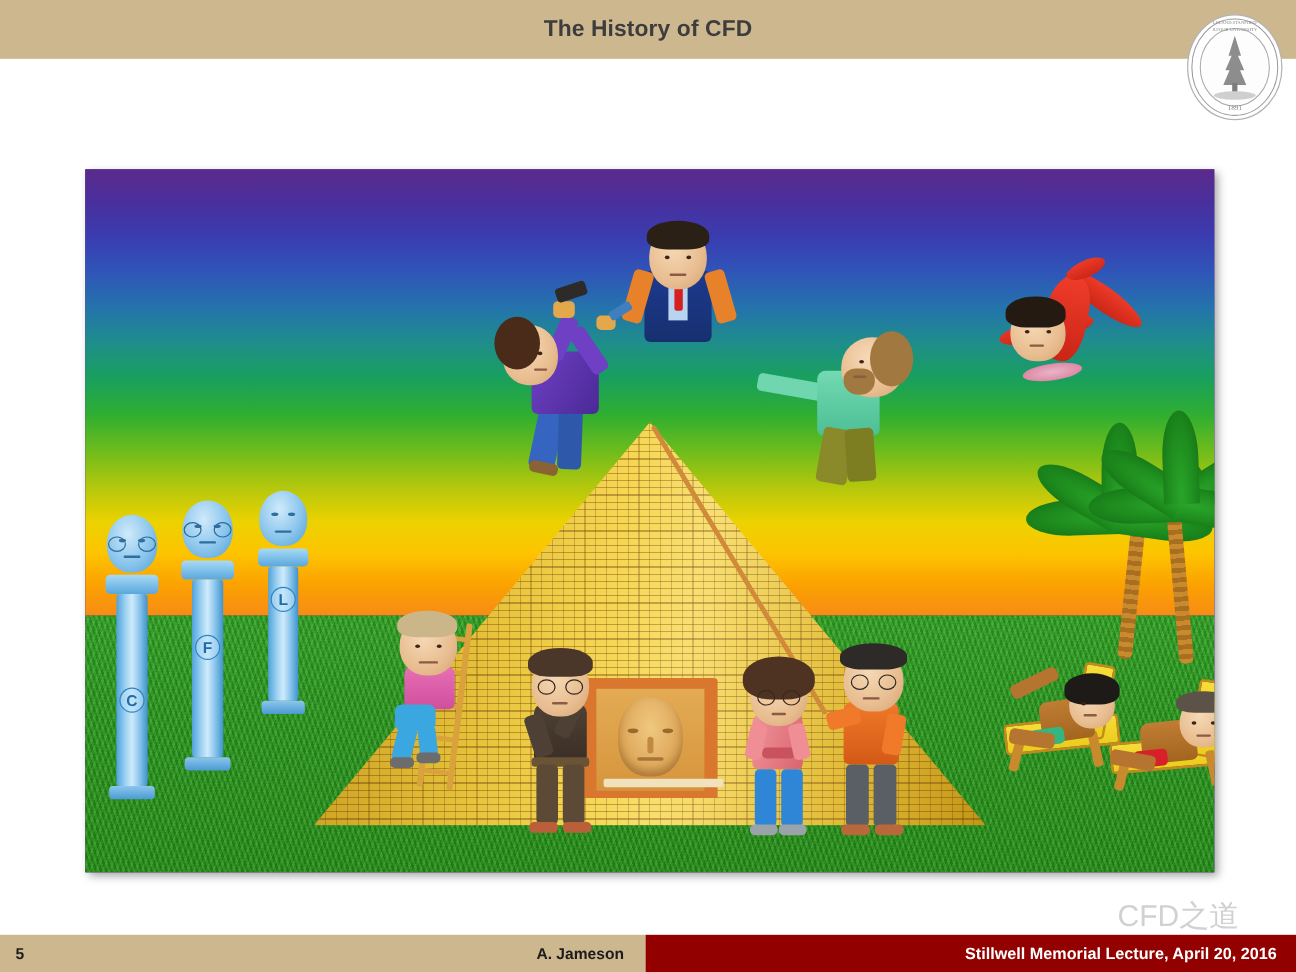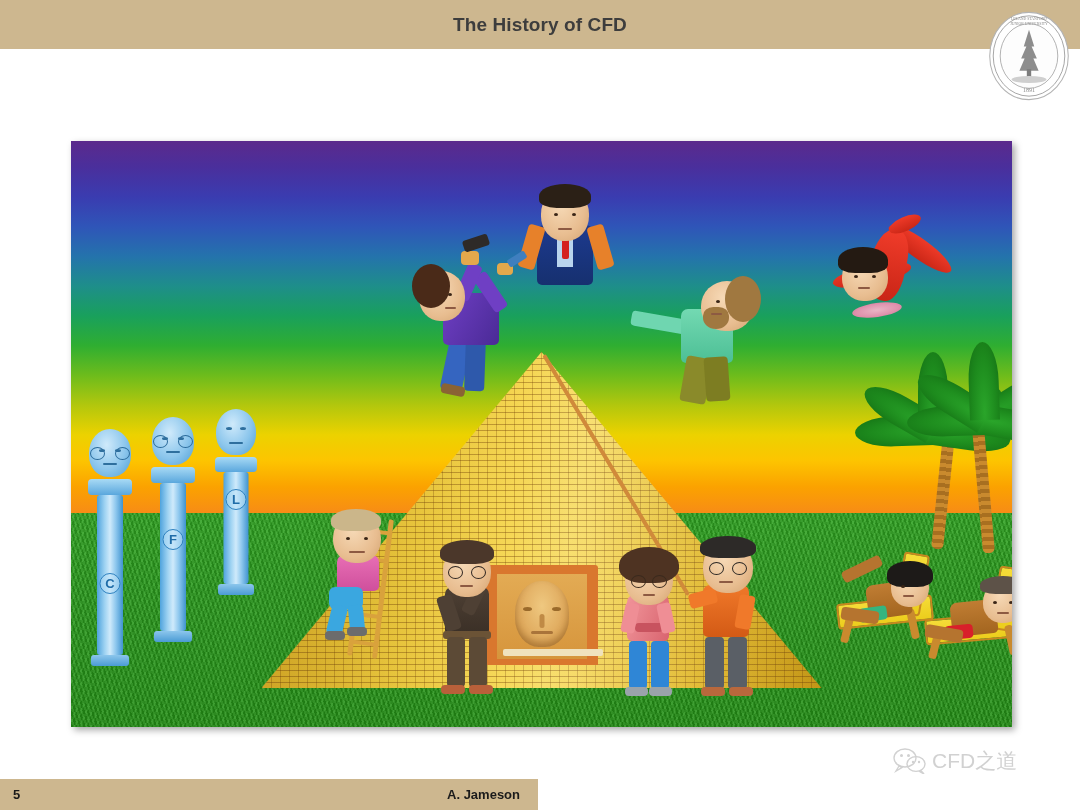--- a/index.html
+++ b/index.html
@@ -208,23 +208,24 @@
     text-shadow:1px 1px 2px rgba(0,0,0,.75);
     z-index:30;
   }
   .cap-top{ font-size:11.5px; }
   .cap-ground{ font-size:11.5px; }
 
   
   .watermark{
     position:absolute; left:893px; top:742px; width:178px; height:38px;
     display:flex; align-items:center; gap:5px;
-    color:#c9c9c9; font-size:21px; font-weight:300;
+    color:#c9c9c9; font-size:25px; font-weight:300;
     font-family:"Liberation Sans", sans-serif;
     opacity:.85;
+    flex-direction:column;
   }
 
   
   .ftr-tan{
     position:absolute; left:0; bottom:0; width:538px; height:31px;
     background:#cdb78f; display:flex; align-items:center;
   }
   .ftr-page{ margin-left:13px; font-size:13px; font-weight:bold; color:#1b1b1b; }
   .ftr-author{
     position:absolute; right:18px; font-size:13px; font-weight:bold; color:#1b1b1b;
@@ -535,14 +536,17 @@
       <circle cx="20" cy="14" r="1.2" fill="#c9c9c9"></circle>
       <circle cx="26" cy="14" r="1.2" fill="#c9c9c9"></circle>
     </svg>
     <span>CFD之道</span>
   </div>
 
   <div class="ftr-tan">
     <span class="ftr-page">5</span>
     <span class="ftr-author">A. Jameson</span>
   </div>
+  <div class="ftr-red">
+    <span class="ftr-lecture">Stillwell Memorial Lecture, April 20, 2016</span>
+  </div>
 
 </div>
 
 </body></html>

